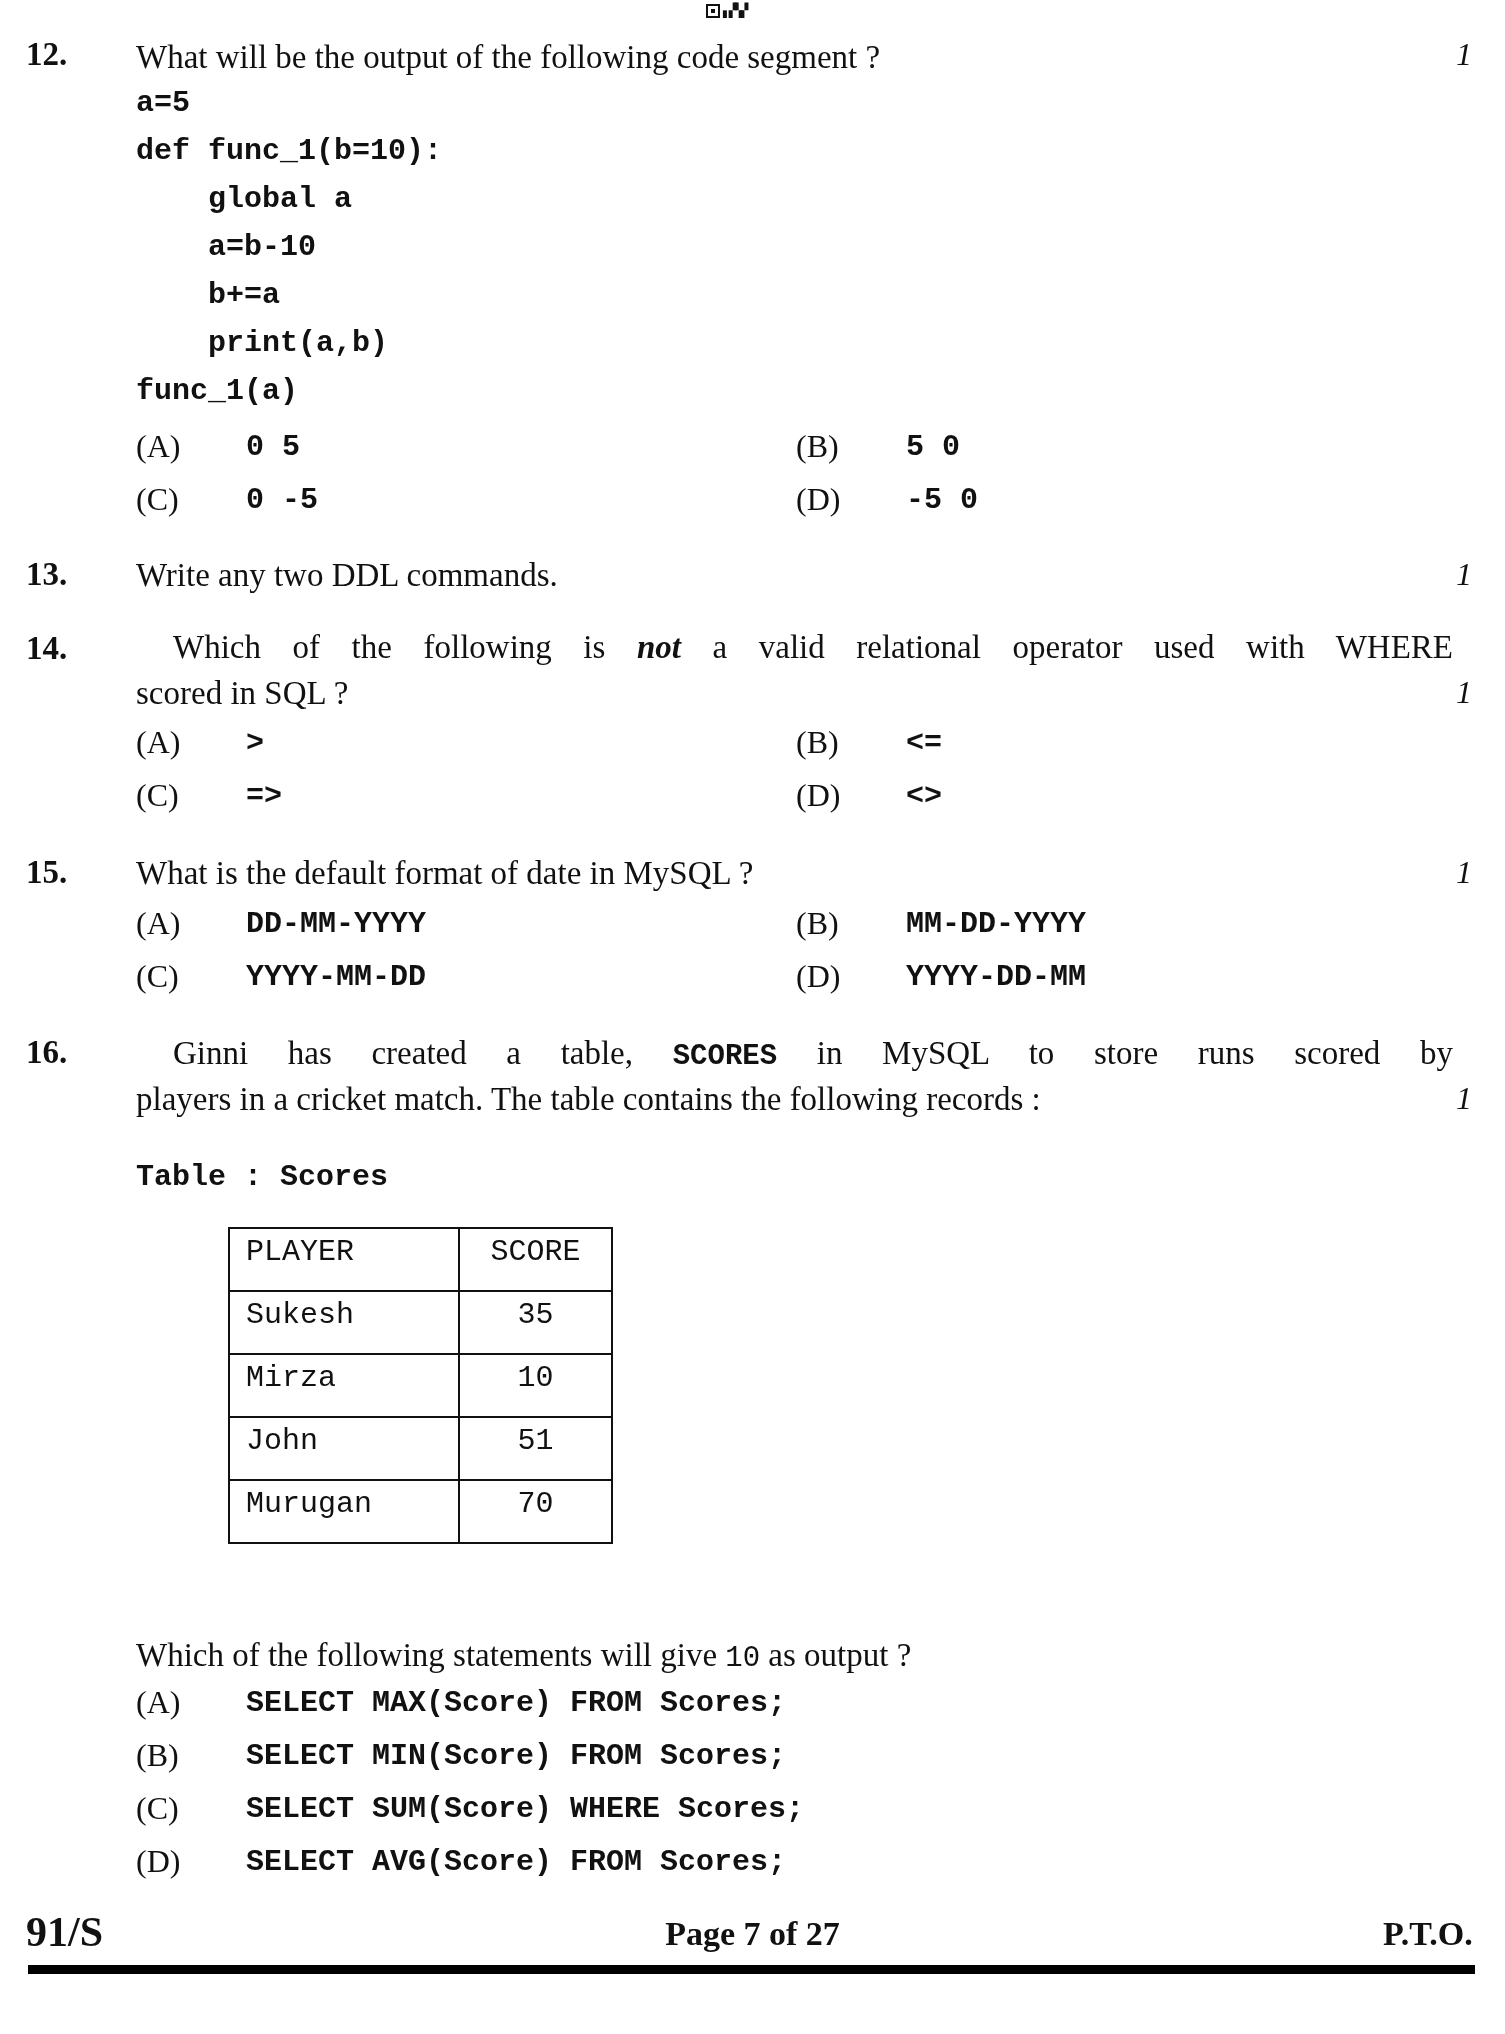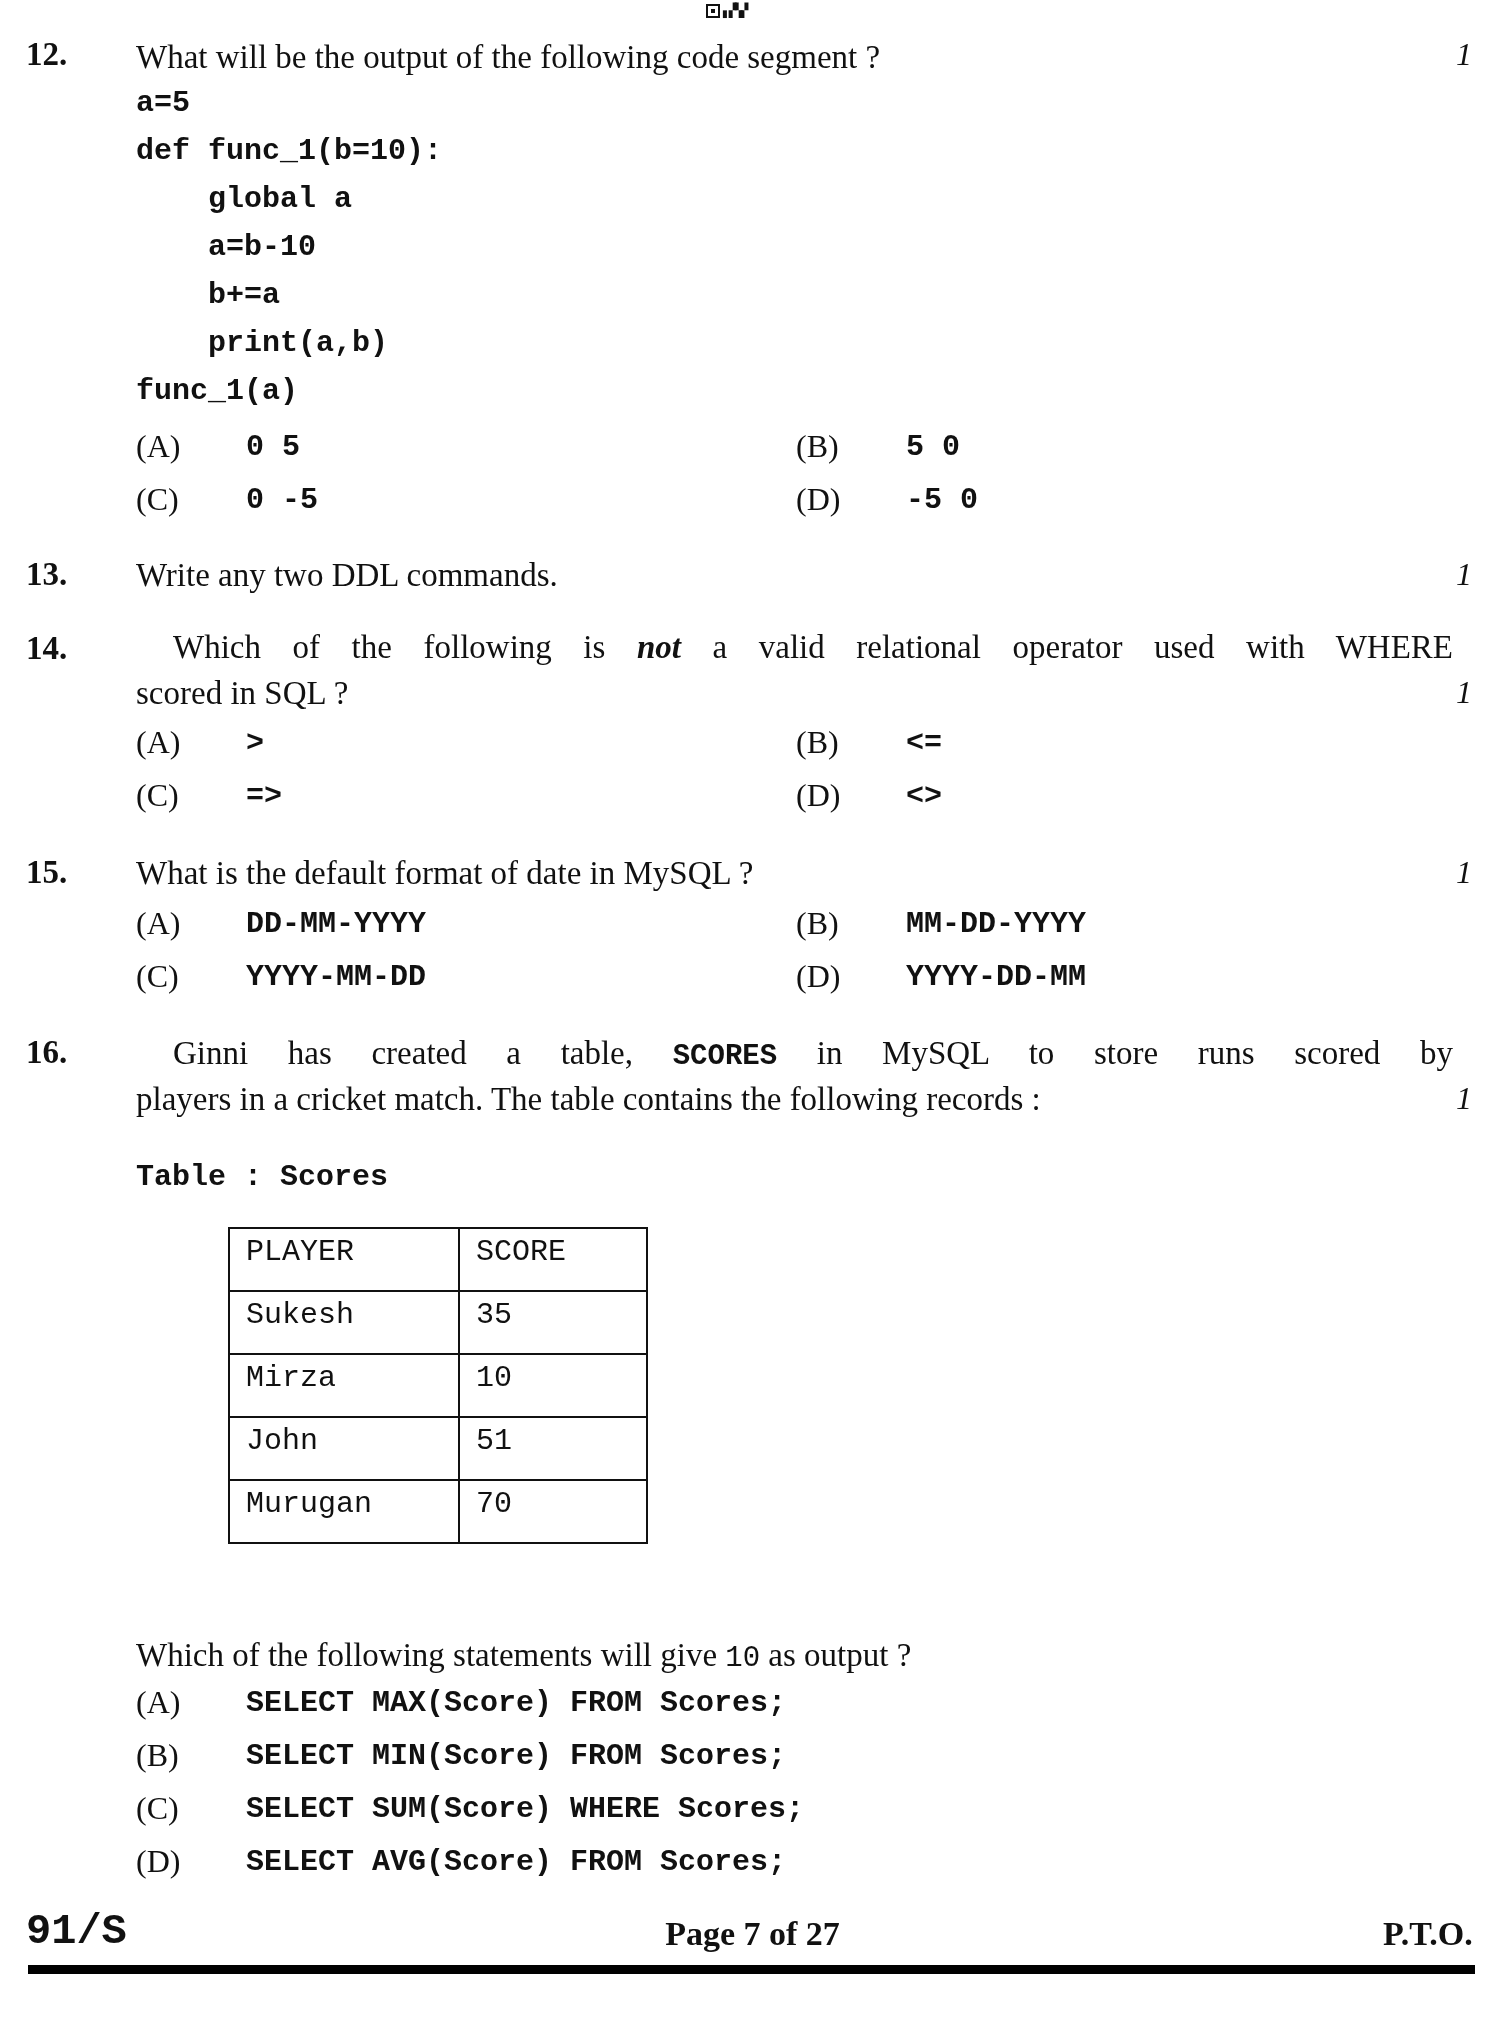--- a/index.html
+++ b/index.html
@@ -22,23 +22,23 @@
   .justify { text-align: justify; text-align-last: justify; width: 1280px; margin-left: 37px; }
   em.bold-it { font-weight: bold; font-style: italic; }
 
   table.scores { border-collapse: collapse; position: absolute; left: 228px; top: 1227px; }
   table.scores td, table.scores th {
     border: 2px solid #111; height: 63px; padding: 0 16px;
     font-family: "Liberation Mono", "DejaVu Sans Mono", monospace; font-weight: normal; font-size: 30px;
     vertical-align: top; padding-top: 6px; box-sizing: border-box;
   }
   table.scores .c1 { width: 230px; text-align: left; }
-  table.scores .c2 { width: 188px; text-align: left; }
+  table.scores .c2 { width: 153px; text-align: center; }
 
-  .footer-left { left: 26px; top: 1908px; font-size: 42px; font-weight: bold; font-family: Liberation Mono, monospace; }
+  .footer-left { left: 26px; top: 1908px; font-size: 42px; font-weight: bold; }
   .footer-center { left: 0; width: 1505px; top: 1915px; text-align: center; font-size: 34px; font-weight: bold; }
   .footer-right { left: 1383px; top: 1915px; font-size: 34px; font-weight: bold; }
   .footer-rule { left: 28px; top: 1965px; width: 1447px; height: 9px; background: #000; }
 </style>
 </head>
 <body>
 
 <div class="abs qr">
   <div class="sq"></div>
   <span class="dots">▖▞▚▞</span>

